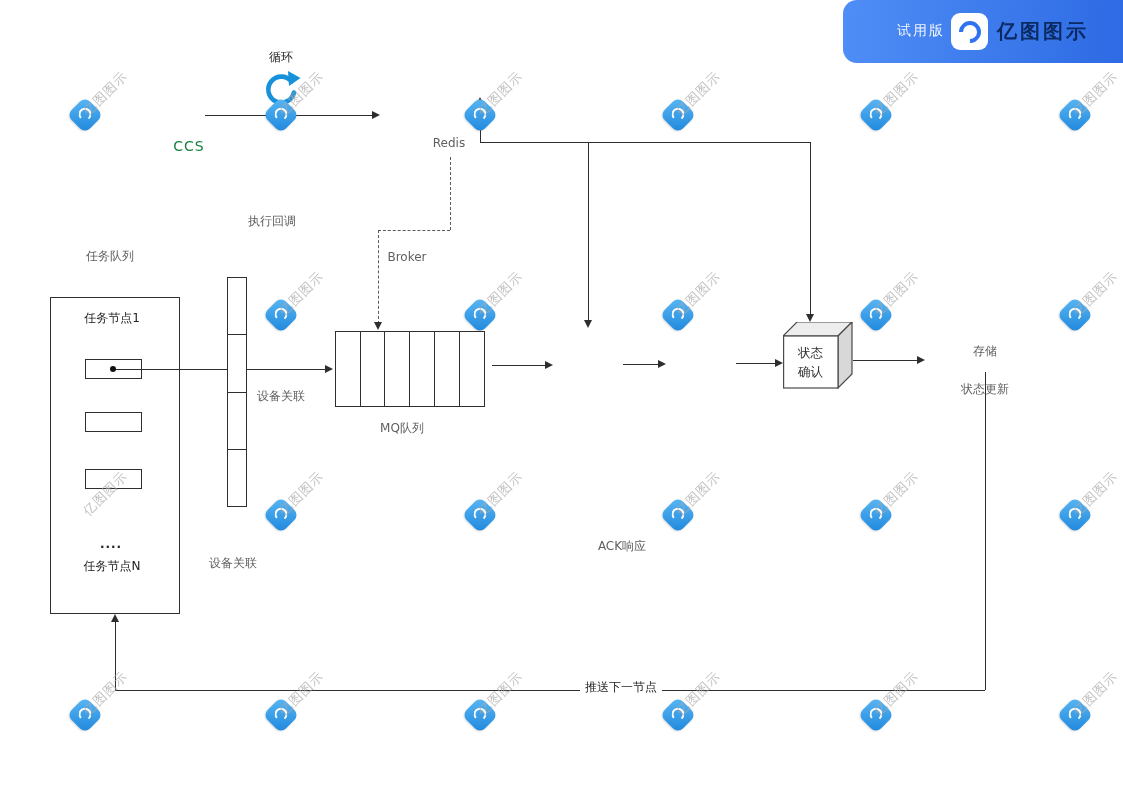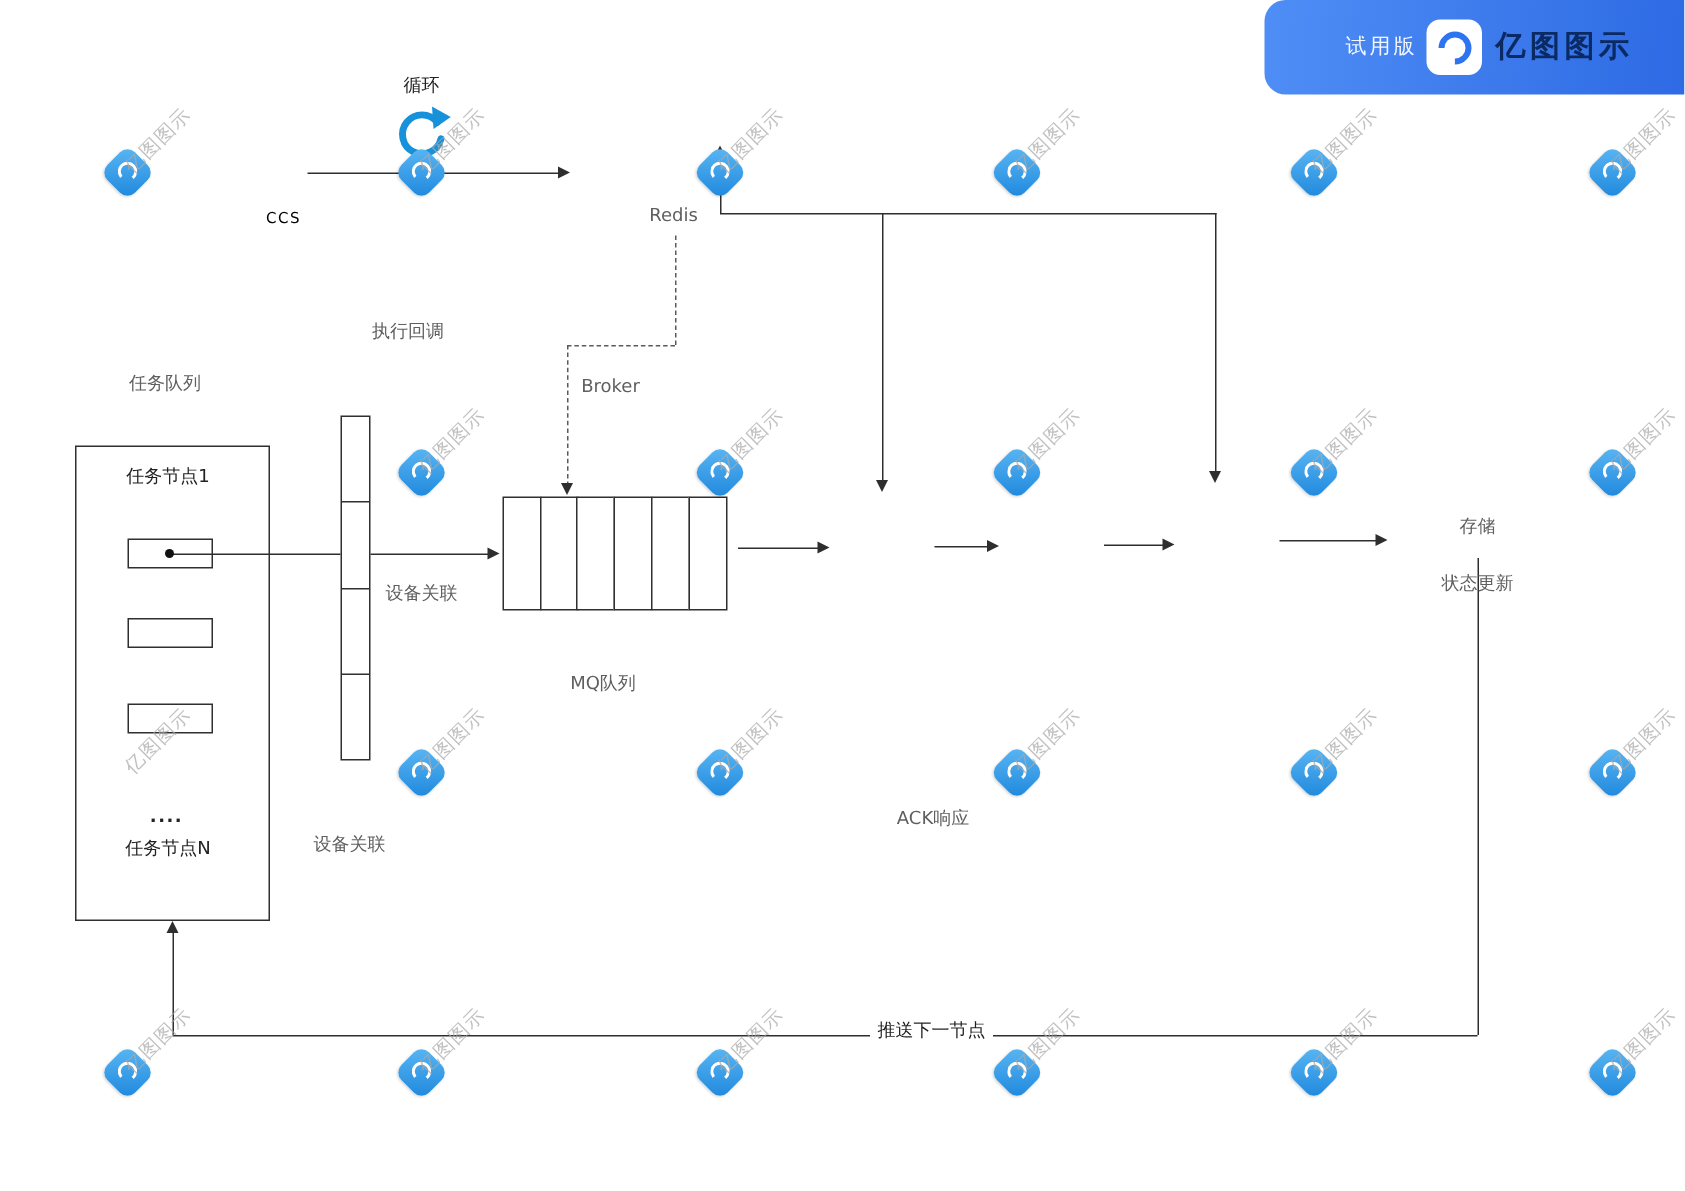--- a/index.html
+++ b/index.html
@@ -3,21 +3,21 @@
 <meta charset="utf-8">
 <style>
   html,body{margin:0;padding:0;background:#fff;}
   .canvas{position:relative;width:1123px;height:794px;background:#ffffff;overflow:hidden;
           font-family:"DejaVu Sans","Liberation Sans",sans-serif;}
 
   
   .lbl{position:absolute;transform:translate(-50%,-50%);font-size:12px;color:#5f5f5f;
        white-space:nowrap;z-index:3;}
   .lbl-dark{color:#222;}
-  .lbl-ccs{font-size:10px;color:#000000;letter-spacing:1px;}
+  .lbl-ccs{font-size:14px;color:#15803d;letter-spacing:1px;}
   .lbl-bg{background:#fff;padding:0 5px;color:#1f1f1f;}
 
   
   .shape{position:absolute;z-index:1;box-sizing:border-box;background:#fff;}
   .task-box{border:1.6px solid #2f2f2f;}
   .trect{border:1.3px solid #2f2f2f;}
   .dot{position:absolute;width:6px;height:6px;border-radius:50%;background:#111;z-index:3;}
   .map-bar{border:1.3px solid #2f2f2f;display:flex;flex-direction:column;}
   .mseg{flex:1;border-bottom:1.3px solid #2f2f2f;}
   .mseg:last-child{border-bottom:none;}
@@ -79,21 +79,21 @@
     </svg>
   </div>
 
   <div class="lbl lbl-ccs" style="left:189px;top:146px;">CCS</div>
   <div class="lbl lbl-dark" style="left:281px;top:57px;">循环</div>
   <div class="lbl" style="left:449px;top:143px;">Redis</div>
   <div class="lbl" style="left:272px;top:221px;">执行回调</div>
   <div class="lbl" style="left:407px;top:257px;">Broker</div>
   <div class="lbl" style="left:110px;top:256px;">任务队列</div>
   <div class="lbl" style="left:281px;top:396px;">设备关联</div>
-  <div class="lbl" style="left:402px;top:456px;">MQ队列</div>
+  <div class="lbl" style="left:402px;top:428px;">MQ队列</div>
   <div class="lbl" style="left:233px;top:563px;">设备关联</div>
   <div class="lbl" style="left:622px;top:546px;">ACK响应</div>
   <div class="lbl" style="left:985px;top:351px;">存储</div>
   <div class="lbl" style="left:985px;top:368px;margin-top:21px;">状态更新</div>
   <div class="lbl lbl-bg" style="left:621px;top:687px;">推送下一节点</div>
 
   <div class="shape task-box" style="left:50px;top:297px;width:130px;height:317px;"></div>
   <div class="lbl lbl-dark" style="left:112px;top:318px;">任务节点1</div>
   <div class="shape trect" style="left:85px;top:359px;width:57px;height:20px;z-index:2;"></div>
   <div class="dot" style="left:110px;top:366px;"></div>
@@ -113,20 +113,31 @@
     <div class="qcell"></div>
     <div class="qcell"></div>
     <div class="qcell"></div>
     <div class="qcell"></div>
     <div class="qcell"></div>
     <div class="qcell"></div>
   </div>
 
 
 
+  <div class="cube" style="left:783px;top:322px;">
+    <svg width="70" height="67" viewBox="0 0 70 67">
+      <polygon points="0,14 14,0 69,0 55,14" fill="#ededed" stroke="#4a4a4a" stroke-width="1.2"></polygon>
+      <polygon points="55,14 69,0 69,52 55,66" fill="#d8d8d8" stroke="#4a4a4a" stroke-width="1.2"></polygon>
+      <rect x="0.6" y="14" width="54.4" height="52" fill="#ffffff" stroke="#4a4a4a" stroke-width="1.2"></rect>
+    </svg>
+    <div class="cube-txt">
+      <span>状态</span>
+      <span>确认</span>
+    </div>
+  </div>
 
   <div id="gen">
       <div class="cline" style="left: 205px; top: 115px; width: 168px; border-top: 1.2px solid rgb(46, 46, 46);"></div>
       <div class="cline" style="left: 480px; top: 104px; height: 38px; border-left: 1.2px solid rgb(46, 46, 46);"></div>
       <div class="cline" style="left: 480px; top: 142px; width: 331px; border-top: 1.2px solid rgb(46, 46, 46);"></div>
       <div class="cline" style="left: 588px; top: 142px; height: 180px; border-left: 1.2px solid rgb(46, 46, 46);"></div>
       <div class="cline" style="left: 810px; top: 142px; height: 174px; border-left: 1.2px solid rgb(46, 46, 46);"></div>
       <div class="cline" style="left: 247px; top: 369px; width: 79px; border-top: 1.2px solid rgb(46, 46, 46);"></div>
       <div class="cline" style="left: 113px; top: 369px; width: 114px; border-top: 1.2px solid rgb(46, 46, 46);"></div>
       <div class="cline" style="left: 492px; top: 365px; width: 54px; border-top: 1.2px solid rgb(46, 46, 46);"></div>

